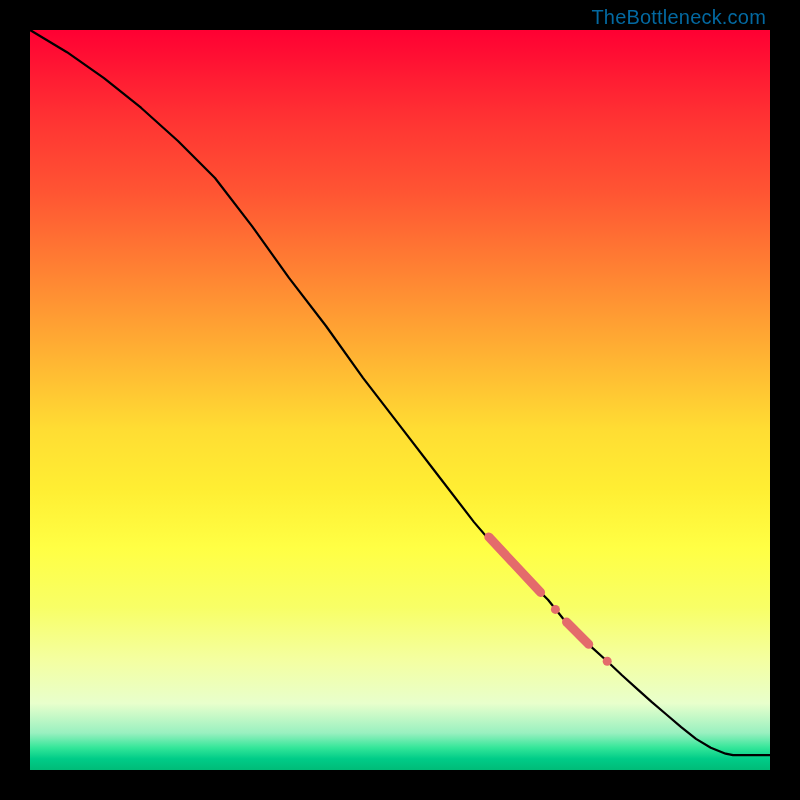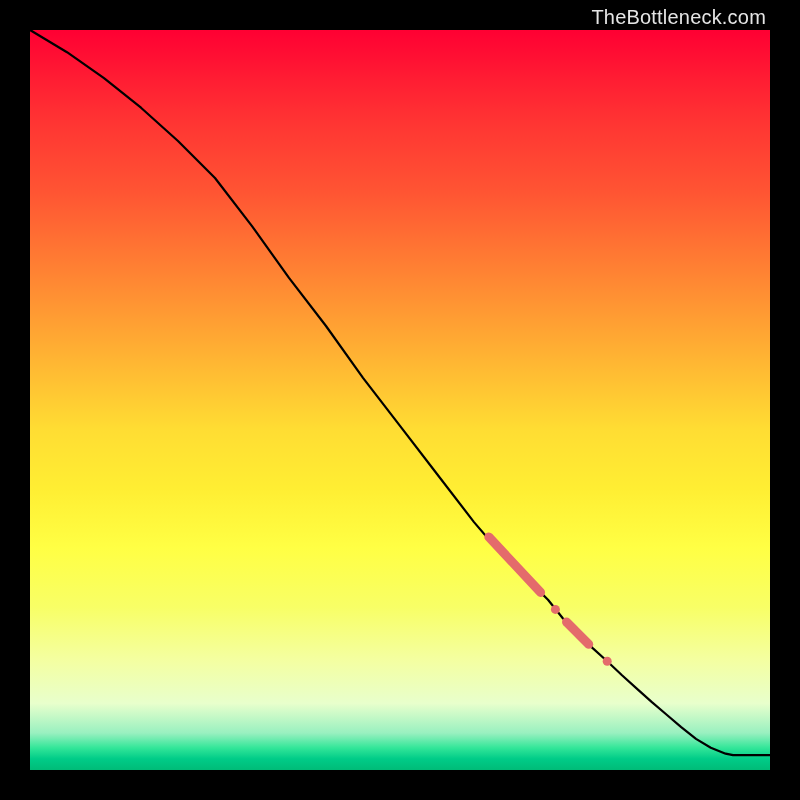--- a/index.html
+++ b/index.html
@@ -42,21 +42,21 @@
       #99f0c0 95%,
       #33e699 97%,
       #00cc88 98.5%,
       #00bb77 100%
     );
   }
   .watermark {
     position: absolute;
     top: 6px;
     right: 34px;
-    color: #e5e5e5;
+    color: #0369a1;
     font-size: 20px;
     font-weight: 500;
     letter-spacing: 0.2px;
     user-select: none;
   }
   svg.curve {
     position: absolute;
     left: 0;
     top: 0;
     width: 740px;

